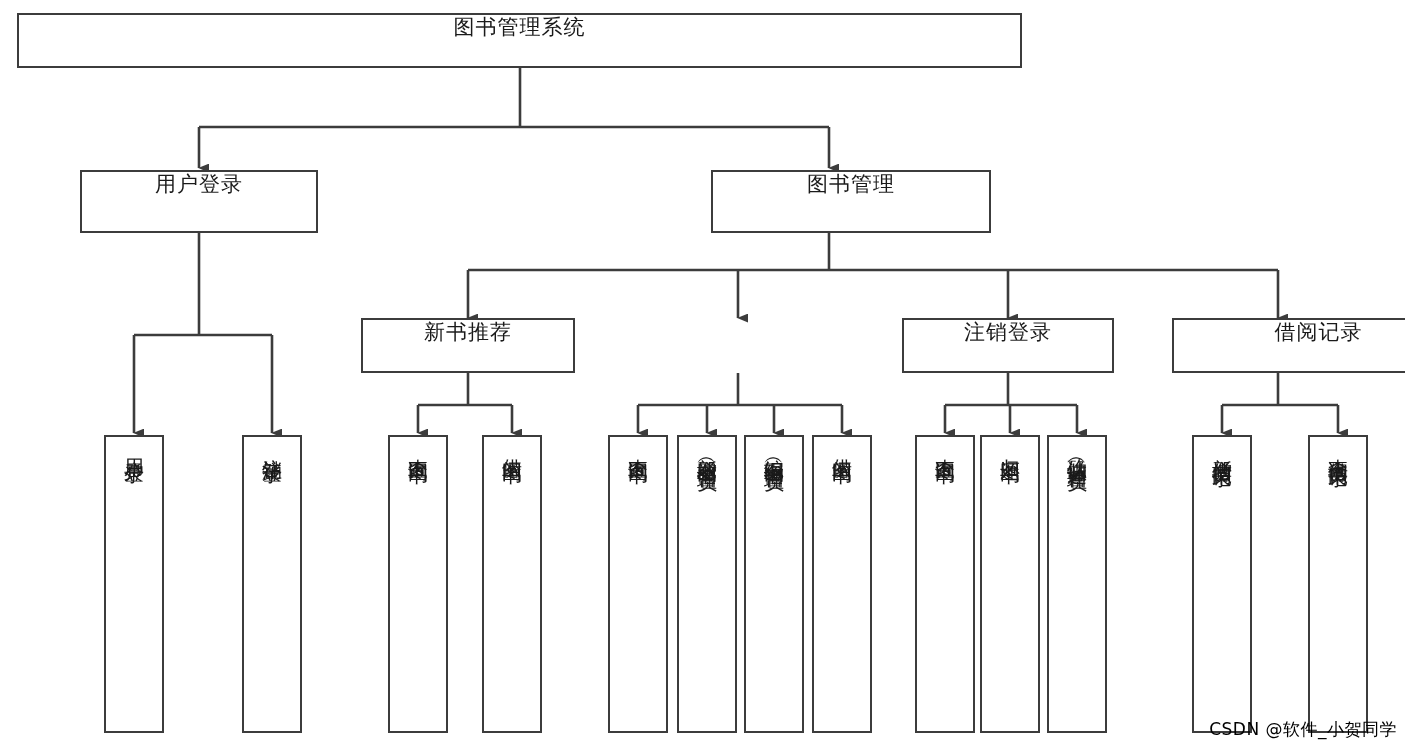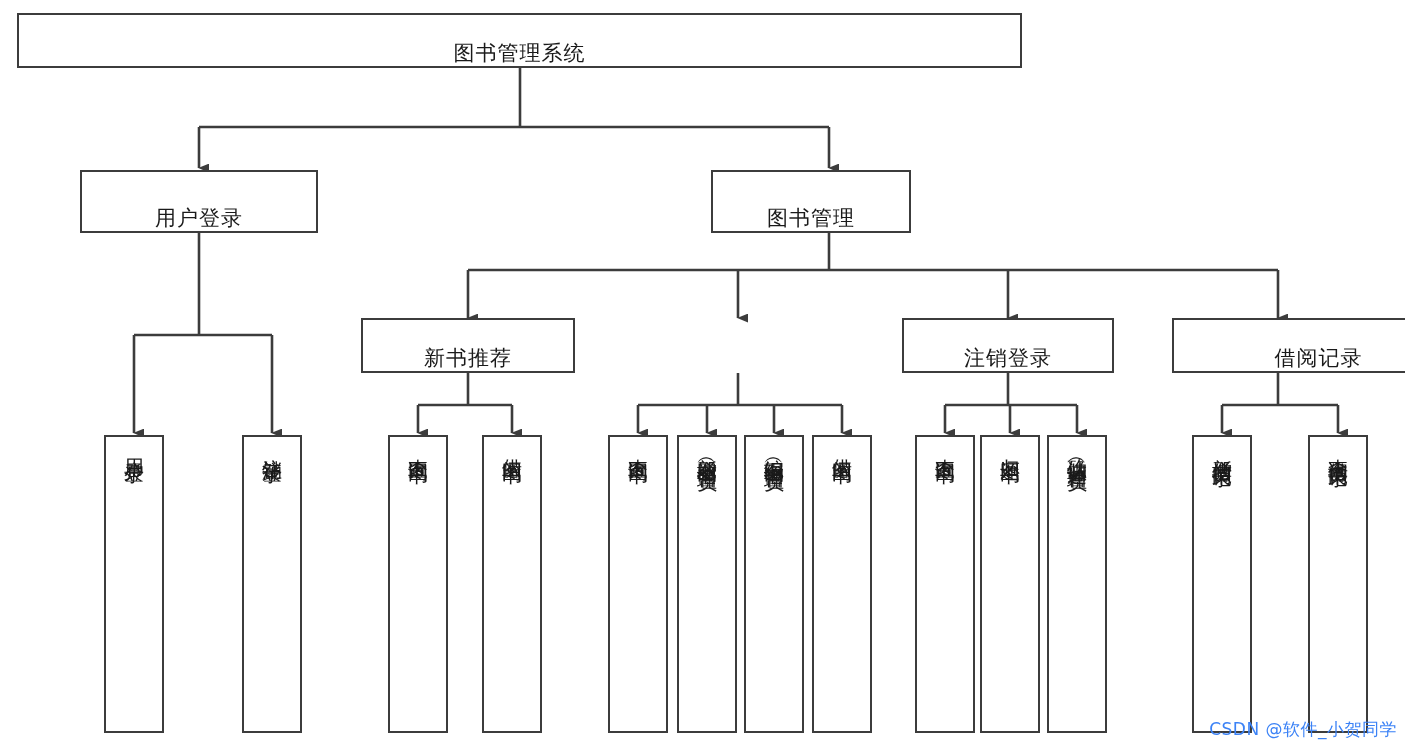--- a/index.html
+++ b/index.html
@@ -23,21 +23,21 @@
     top: 0;
     width: 1405px;
     height: 747px;
   }
   .node {
     position: absolute;
     box-sizing: border-box;
     border: 2.5px solid #3c3c3c;
     background: #ffffff;
     display: flex;
-    align-items: flex-end;
+    align-items: flex-start;
     justify-content: center;
     color: #1a1a1a;
   }
   .node-h .node-label {
     font-size: 21px;
     line-height: 1.2;
     letter-spacing: 1px;
     white-space: nowrap;
   }
   .node-v {
@@ -51,21 +51,21 @@
     line-height: 1.45;
     letter-spacing: 2px;
     text-align: center;
     max-height: 100%;
   }
   .watermark {
     position: absolute;
     right: 8px;
     bottom: 6px;
     font-size: 17px;
-    color: #3b82f6;
+    color: #000000;
     white-space: nowrap;
     letter-spacing: 0.5px;
     margin-left: 28px;
   }
 </style>
 </head>
 <body>
 
 <div id="canvas">
 
@@ -123,21 +123,21 @@
   </svg>
 
   <div class="node node-h" style="left:17px; top:13px; width:1005px; height:55px;">
     <span class="node-label">图书管理系统</span>
   </div>
 
   <div class="node node-h" style="left:80px; top:170px; width:238px; height:63px;">
     <span class="node-label">用户登录</span>
   </div>
 
-  <div class="node node-h" style="left:711px; top:170px; width:200px; height:63px;">
+  <div class="node node-h" style="left:711px; top:170px; width:280px; height:63px;">
     <span class="node-label">图书管理</span>
   </div>
 
   <div class="node node-h" style="left:361px; top:318px; width:214px; height:55px;font-family:Liberation Serif, serif;">
     <span class="node-label">新书推荐</span>
   </div>
 
 
   <div class="node node-h" style="left:902px; top:318px; width:212px; height:55px;">
     <span class="node-label">注销登录</span>

